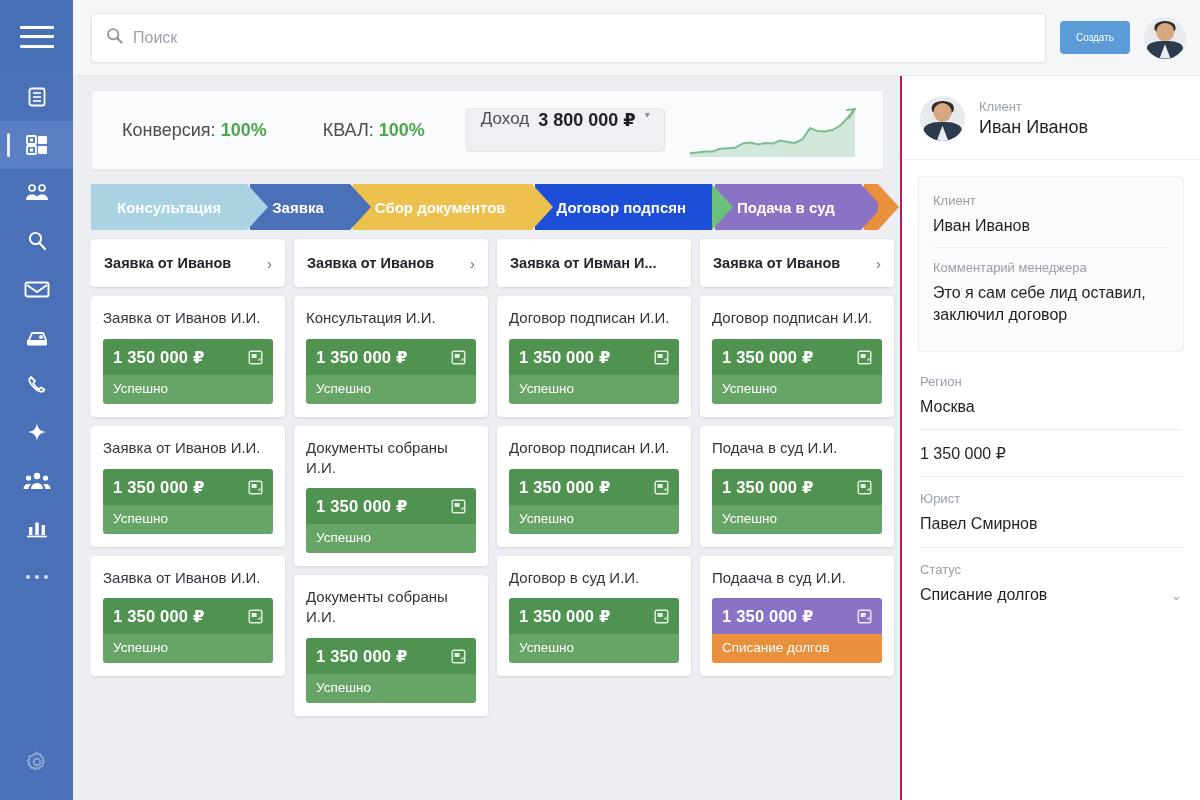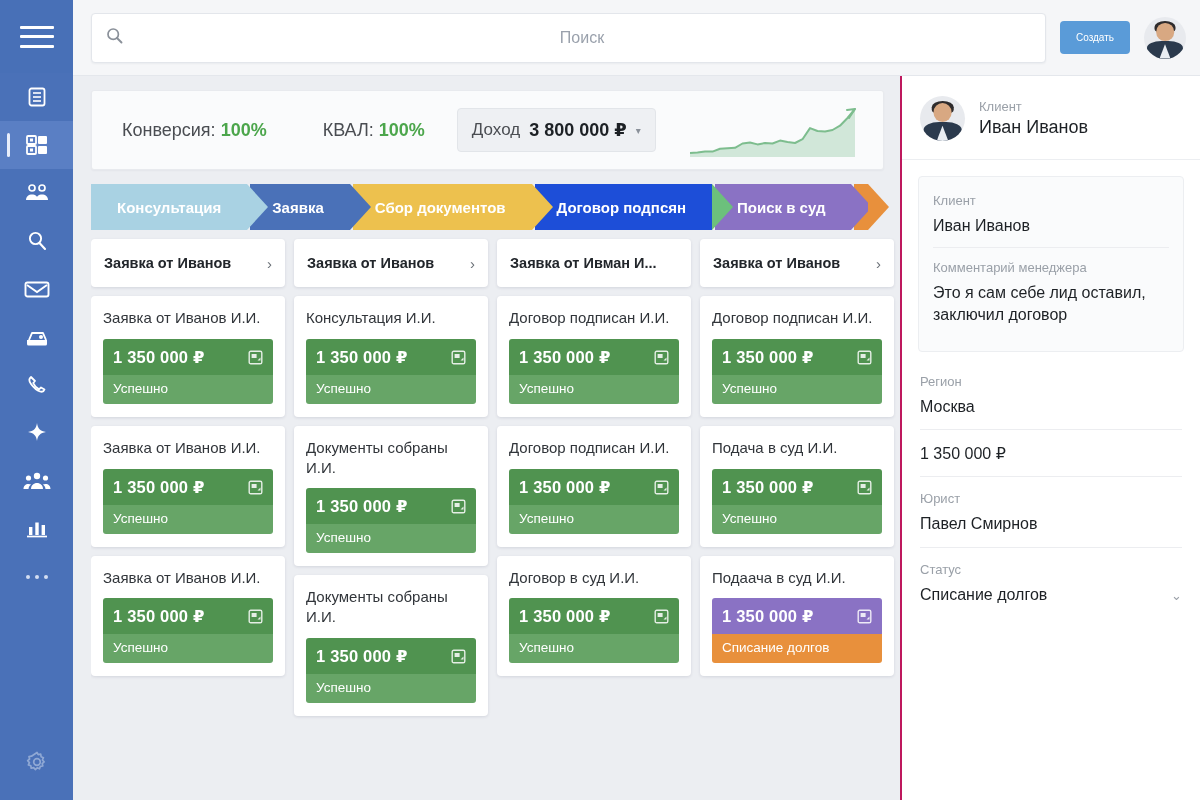--- a/index.html
+++ b/index.html
@@ -59,21 +59,21 @@
   }
   .search-box {
     flex: 1; height: 50px; background: #fff;
     border: 1px solid #e3e6eb; border-radius: 4px;
     display: flex; align-items: center; padding: 0 14px; gap: 10px;
     box-shadow: 0 1px 2px rgba(20,30,60,.05);
   }
   .search-box input {
     border: none; outline: none; flex: 1; height: 100%;
     font-size: 16px; color: #3c4043;
-    font-family: "Liberation Sans", sans-serif; background: transparent; text-align: center;
+    font-family: "Liberation Sans", sans-serif; background: transparent;
   }
   .search-box input::placeholder { color: #9aa1ac; }
   .create-btn {
     height: 33px; padding: 0 16px; border: none; border-radius: 4px;
     background: #5a9bd8; color: #fff; font-size: 10px;
     font-family: "Liberation Sans", sans-serif; cursor: pointer; white-space: nowrap;
   }
   .avatar-top {
     width: 42px; height: 42px; border-radius: 50%; flex: none;
     background: #e8eaee; overflow: hidden; position: relative;
@@ -98,22 +98,22 @@
     height: 80px; margin-right: 16px; flex: none;
     display: flex; align-items: center; padding: 0 18px; gap: 0;
     box-shadow: 0 1px 2px rgba(20,30,60,.04);
   }
   .metric { font-size: 18px; color: #4a4d52; white-space: nowrap; margin-left: 12px; }
   .metric b { color: #4ca64c; font-weight: bold; }
   .metric.conv { margin-right: 44px; }
   .metric.kval { margin-right: 32px; }
   .income-pill {
     background: #eef0f3; border: 1px solid #e2e5e9; border-radius: 4px;
-    height: 44px; display: flex; align-items: center; gap: 9px;
-    padding: 0 14px; white-space: nowrap;
+    height: 44px; display: flex; gap: 9px;
+    padding: 0 14px; white-space: nowrap; margin-left: 9px;
   }
   .income-pill .lbl { font-size: 17px; color: #4a4d52; }
   .income-pill .val { font-size: 18px; font-weight: bold; color: #1d2125; }
   .income-pill .caret { color: #8a9099; font-size: 10px; }
   .spark { margin-left: auto; width: 175px; height: 62px; }
 
   
   .pipeline { display: flex; height: 46px; flex: none; margin-top: 14px; overflow: hidden; }
   .stage {
     height: 46px; display: flex; align-items: center;
@@ -369,21 +369,21 @@
                 <path d="M 159.0 18.9 L 165.0 9.9 L 157.0 10.9" fill="none" stroke="#7dbd8e" stroke-width="2" stroke-linecap="round" stroke-linejoin="round"></path>
               </svg>
           </div>
         </section>
 
         <nav class="pipeline">
           <div class="stage s2">Консультация</div>
           <div class="stage s1">Заявка</div>
           <div class="stage s3">Сбор документов</div>
           <div class="stage s4">Договор подпсян</div>
-          <div class="stage s5">Поиск в суд</div>
+          <div class="stage s5">Подача в суд</div>
           <div class="stage s6"></div>
         </nav>
 
         <div class="columns" id="columns">
             <div class="column">
               <div class="col-head">
                 <span class="t">Заявка от Иванов</span>
                 <span class="chev">›</span>
               </div>
               <div class="card">

